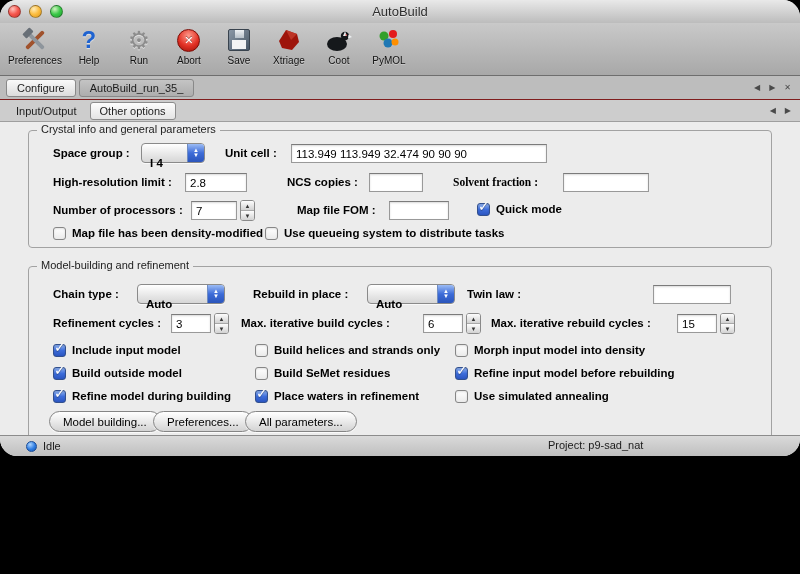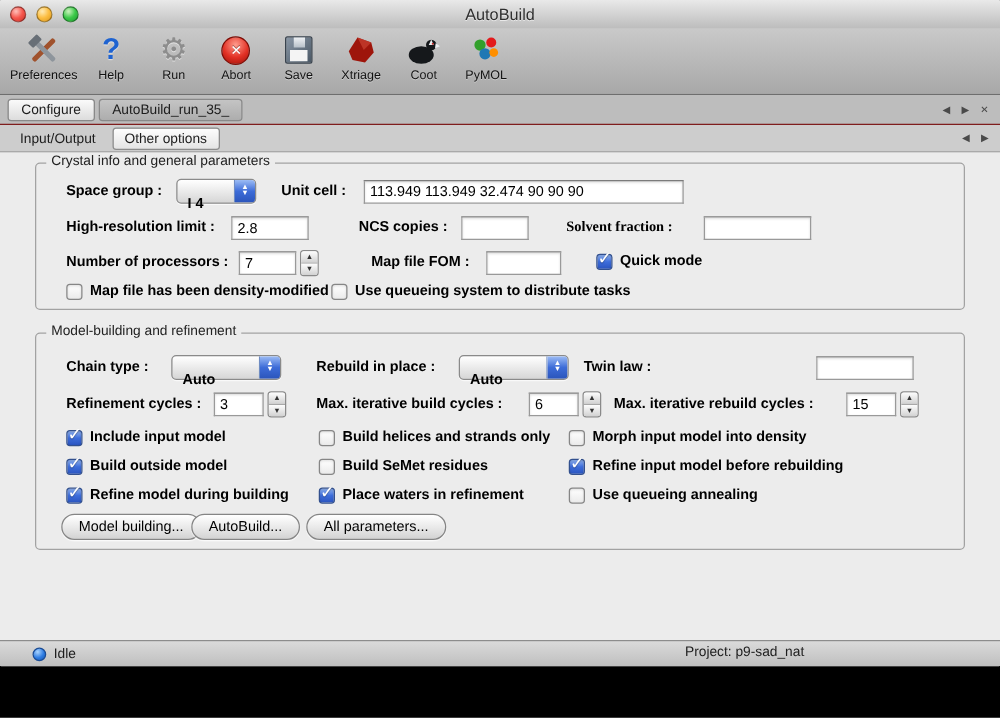--- a/index.html
+++ b/index.html
@@ -1,19 +1,19 @@
 <!DOCTYPE html>
 <html><head>
 <meta charset="utf-8">
 <style>
   * { margin:0; padding:0; box-sizing:border-box; }
   html,body { width:800px; height:574px; background:#000; overflow:hidden;
               font-family:"Liberation Sans","DejaVu Sans",sans-serif; }
-  .window { position:absolute; top:0; left:0; width:800px; height:533px;
-            border-radius:1px; overflow:hidden; background:#ececec;
+  .window { position:absolute; top:0; left:0; width:800px; height:456px;
+            border-radius:17px; overflow:hidden; background:#ececec;
             display:flex; flex-direction:column;
             box-shadow:0 6px 14px rgba(0,0,0,.65); }
 
   
   .titlebar { height:23px; flex:0 0 auto; position:relative;
               background:linear-gradient(#e9e9e9,#cecece 60%,#bcbcbc);
               display:flex; align-items:center; justify-content:center; }
   .title { font-size:13px; color:#2e2e2e; text-shadow:0 1px 0 rgba(255,255,255,.6); }
   .lights { position:absolute; left:8px; top:5px; display:flex; gap:8px; }
   .light { width:13px; height:13px; border-radius:50%; border:1px solid rgba(0,0,0,.35); }
@@ -274,21 +274,21 @@
       </div>
       <span class="lbl" style="left:438px; top:21px;">Twin law :</span>
       <input class="tf" style="left: 624px; top: 18px; width: 78px;" value="">
 
       <span class="lbl" style="left:24px; top:50px;">Refinement cycles :</span>
       <input class="tf" style="left: 142px; top: 47px; width: 40px;" value="3">
       <div class="stepper" style="left:185px; top:46px;">
         <span class="step-half up">▲</span>
         <span class="step-half">▼</span>
       </div>
-      <span class="lbl" style="left:224px; top:50px;">Max. iterative build cycles :</span>
+      <span class="lbl" style="left:212px; top:50px;">Max. iterative build cycles :</span>
       <input class="tf" style="left: 394px; top: 47px; width: 40px;" value="6">
       <div class="stepper" style="left:437px; top:46px;">
         <span class="step-half up">▲</span>
         <span class="step-half">▼</span>
       </div>
       <span class="lbl" style="left:462px; top:50px;">Max. iterative rebuild cycles :</span>
       <input class="tf" style="left: 648px; top: 47px; width: 40px;" value="15">
       <div class="stepper" style="left:691px; top:46px;">
         <span class="step-half up">▲</span>
         <span class="step-half">▼</span>
@@ -333,25 +333,25 @@
         <span class="cblabel">Refine model during building</span>
       </div>
       <div class="cbrow checked" style="left:226px; top:122px;">
         <span class="cb">
             <span class="check">✓</span>
           </span>
         <span class="cblabel">Place waters in refinement</span>
       </div>
       <div class="cbrow" style="left:426px; top:122px;">
         <span class="cb"></span>
-        <span class="cblabel">Use queueing annealing</span>
+        <span class="cblabel">Use simulated annealing</span>
       </div>
 
       <div class="pushbtn" style="left:20px; top:144px;">Model building...</div>
-      <div class="pushbtn" style="left:124px; top:144px;">AutoBuild...</div>
+      <div class="pushbtn" style="left:124px; top:144px;">Preferences...</div>
       <div class="pushbtn" style="left:216px; top:144px;">All parameters...</div>
     </div>
 
   </div>
 
   <div class="statusbar">
     <span class="statusdot"></span>
     <span class="statustext">Idle</span>
     <span class="project">Project: p9-sad_nat</span>
   </div>

